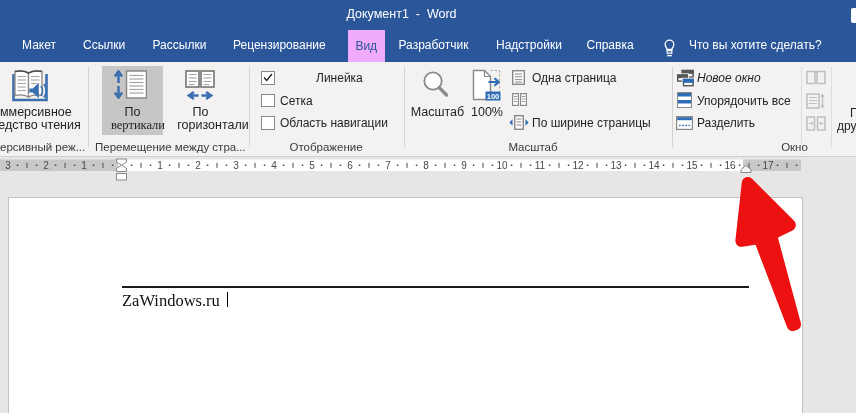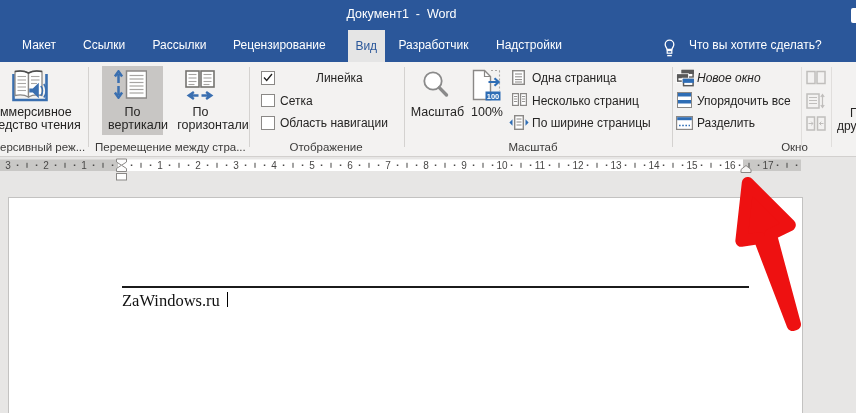--- a/index.html
+++ b/index.html
@@ -1,21 +1,21 @@
 <!DOCTYPE html>
 <html><head><meta charset="utf-8">
 <style>
 * { margin:0; padding:0; box-sizing:border-box; }
 html,body { width:856px; height:413px; overflow:hidden; }
 body { font-family:"Liberation Sans", sans-serif; position:relative; background:#e7e6e5; }
 .abs { position:absolute; }
 .titlebar { left:0; top:0; width:856px; height:28px; background:#2b579a; }
 .tabrow { left:0; top:28px; width:856px; height:34px; background:#2b579a; }
 .tab { position:absolute; top:0; height:34px; line-height:34px; color:#fff; font-size:12px; white-space:nowrap; }
-.seltab { position:absolute; left:348px; top:2px; width:36.5px; height:32px; background:#e5e5e5; color:#2b579a; line-height:33px; font-size:12px; text-align:center; }
+.seltab { position:absolute; left:348px; top:2px; width:36.5px; height:32px; background:#f0abfc; color:#2b579a; line-height:33px; font-size:12px; text-align:center; }
 .ribbon { left:0; top:62px; width:856px; height:95px; background:#f3f2f1; border-bottom:1px solid #d2d0ce; }
 .vsep { position:absolute; top:5px; height:80px; width:1px; background:#d4d2d0; }
 .glabel { position:absolute; top:78px; height:14px; line-height:14px; font-size:11.5px; color:#3b3a39; text-align:center; white-space:nowrap; }
 .btxt { position:absolute; font-size:12.5px; color:#252423; line-height:13px; text-align:center; white-space:nowrap; }
 .itm { position:absolute; font-size:12px; color:#252423; line-height:14px; white-space:nowrap; }
 .cb { position:absolute; width:13.5px; height:13.5px; background:#fff; border:1px solid #8a8886; }
 .cblab { position:absolute; font-size:12px; color:#252423; line-height:14px; white-space:nowrap; }
 .docpage { position:absolute; left:8px; top:197px; width:795px; height:216px; background:#fff; border:1px solid #c3c2c1; border-bottom:none; }
 </style></head>
 <body>
@@ -23,20 +23,21 @@
 <div class="abs" style="left:0;top:7px;width:803px;text-align:center;color:#fff;font-size:12.5px;line-height:15px;">Документ1&nbsp;&nbsp;-&nbsp;&nbsp;Word</div>
 <div class="abs" style="left:851px;top:8px;width:8px;height:15px;background:#fff;border-radius:2px;"></div>
 <div class="abs tabrow">
   <div class="tab" style="left:22px;">Макет</div>
   <div class="tab" style="left:83px;">Ссылки</div>
   <div class="tab" style="left:152.5px;">Рассылки</div>
   <div class="tab" style="left:233px;">Рецензирование</div>
   <div class="seltab">Вид</div>
   <div class="tab" style="left:398.5px;">Разработчик</div>
   <div class="tab" style="left:496px;">Надстройки</div>
+  <div class="tab" style="left:586.5px;">Справка</div>
   <svg style="position:absolute;left:663px;top:10px;" width="13" height="19" viewBox="0 0 13 19">
     <path d="M2.2 6.5 a4.3 4.3 0 1 1 8.6 0 c0 2.3 -1.8 3.2 -1.8 5 l-5 0 c0 -1.8 -1.8 -2.7 -1.8 -5 Z" fill="none" stroke="#fff" stroke-width="1.3"></path>
     <rect x="4.2" y="12.6" width="4.6" height="2.6" fill="none" stroke="#fff" stroke-width="1.2"></rect>
     <line x1="4.2" y1="17.6" x2="8.8" y2="17.6" stroke="#fff" stroke-width="1.4"></line>
   </svg>
   <div class="tab" style="left:689px;">Что вы хотите сделать?</div>
 </div>
 <div class="abs ribbon">
 
   <svg style="position:absolute;left:12px;top:7px;" width="36" height="34" viewBox="0 0 36 34">
@@ -70,21 +71,21 @@
         <line x1="15.5" y1="9" x2="29.5" y2="9"></line>
         <line x1="15.5" y1="12.5" x2="29.5" y2="12.5"></line>
         <line x1="15.5" y1="16" x2="29.5" y2="16"></line>
         <line x1="15.5" y1="19.5" x2="29.5" y2="19.5"></line>
         <line x1="15.5" y1="23" x2="29.5" y2="23"></line>
       </g>
     <path d="M4.5 13 L4.5 4 M0.9 6.5 L4.5 1.4 L8.1 6.5" fill="none" stroke="#3a6fb0" stroke-width="2.5"></path>
     <path d="M4.5 16 L4.5 25 M0.9 22.5 L4.5 27.6 L8.1 22.5" fill="none" stroke="#3a6fb0" stroke-width="2.5"></path>
   </svg>
   <div class="btxt" style="left:102px;top:44px;width:61px;">По</div>
-  <div class="btxt" style="left:102px;top:57px;width:72px;">вертикали</div>
+  <div class="btxt" style="left:102px;top:57px;width:72px;font-family:Liberation Serif, serif;">вертикали</div>
   <svg style="position:absolute;left:185px;top:8px;" width="30" height="32" viewBox="0 0 30 32">
     <rect x="1" y="1" width="13" height="16" fill="#fff" stroke="#757370" stroke-width="1.6"></rect>
     <rect x="16" y="1" width="13" height="16" fill="#fff" stroke="#757370" stroke-width="1.6"></rect>
     <g stroke="#a6a4a2" stroke-width="1.1">
         <line x1="3.5" y1="4.5" x2="11.5" y2="4.5"></line>
         <line x1="3.5" y1="8" x2="11.5" y2="8"></line>
         <line x1="3.5" y1="11.5" x2="11.5" y2="11.5"></line>
         <line x1="3.5" y1="14.5" x2="9.5" y2="14.5"></line>
         <line x1="18.5" y1="4.5" x2="26.5" y2="4.5"></line>
         <line x1="18.5" y1="8" x2="26.5" y2="8"></line>
@@ -143,21 +144,20 @@
     <rect x="8.6" y="0.6" width="5.8" height="11.8" fill="#fff" stroke="#8a8886" stroke-width="1.2"></rect>
     <g stroke="#8a8886" stroke-width="0.9">
         <line x1="2" y1="3.5" x2="5.2" y2="3.5"></line>
         <line x1="2" y1="6" x2="5.2" y2="6"></line>
         <line x1="2" y1="8.5" x2="5.2" y2="8.5"></line>
         <line x1="10" y1="3.5" x2="13.2" y2="3.5"></line>
         <line x1="10" y1="6" x2="13.2" y2="6"></line>
         <line x1="10" y1="8.5" x2="13.2" y2="8.5"></line>
       </g>
   </svg>
-  <div class="itm" style="left:532px;top:31.5px;">Несколько страниц</div>
   <svg style="position:absolute;left:509px;top:53px;" width="20" height="15" viewBox="0 0 20 15">
     <rect x="5.7" y="0.7" width="8.6" height="13.6" fill="#fff" stroke="#8a8886" stroke-width="1.4"></rect>
     <g stroke="#8a8886" stroke-width="1">
         <line x1="7.5" y1="4" x2="12.5" y2="4"></line>
         <line x1="7.5" y1="7" x2="12.5" y2="7"></line>
         <line x1="7.5" y1="10" x2="12.5" y2="10"></line>
       </g>
     <path d="M3.5 4.2 L3.5 10.8 L0.4 7.5 Z" fill="#2e6db5"></path>
     <path d="M16.5 4.2 L16.5 10.8 L19.6 7.5 Z" fill="#2e6db5"></path>
   </svg>

